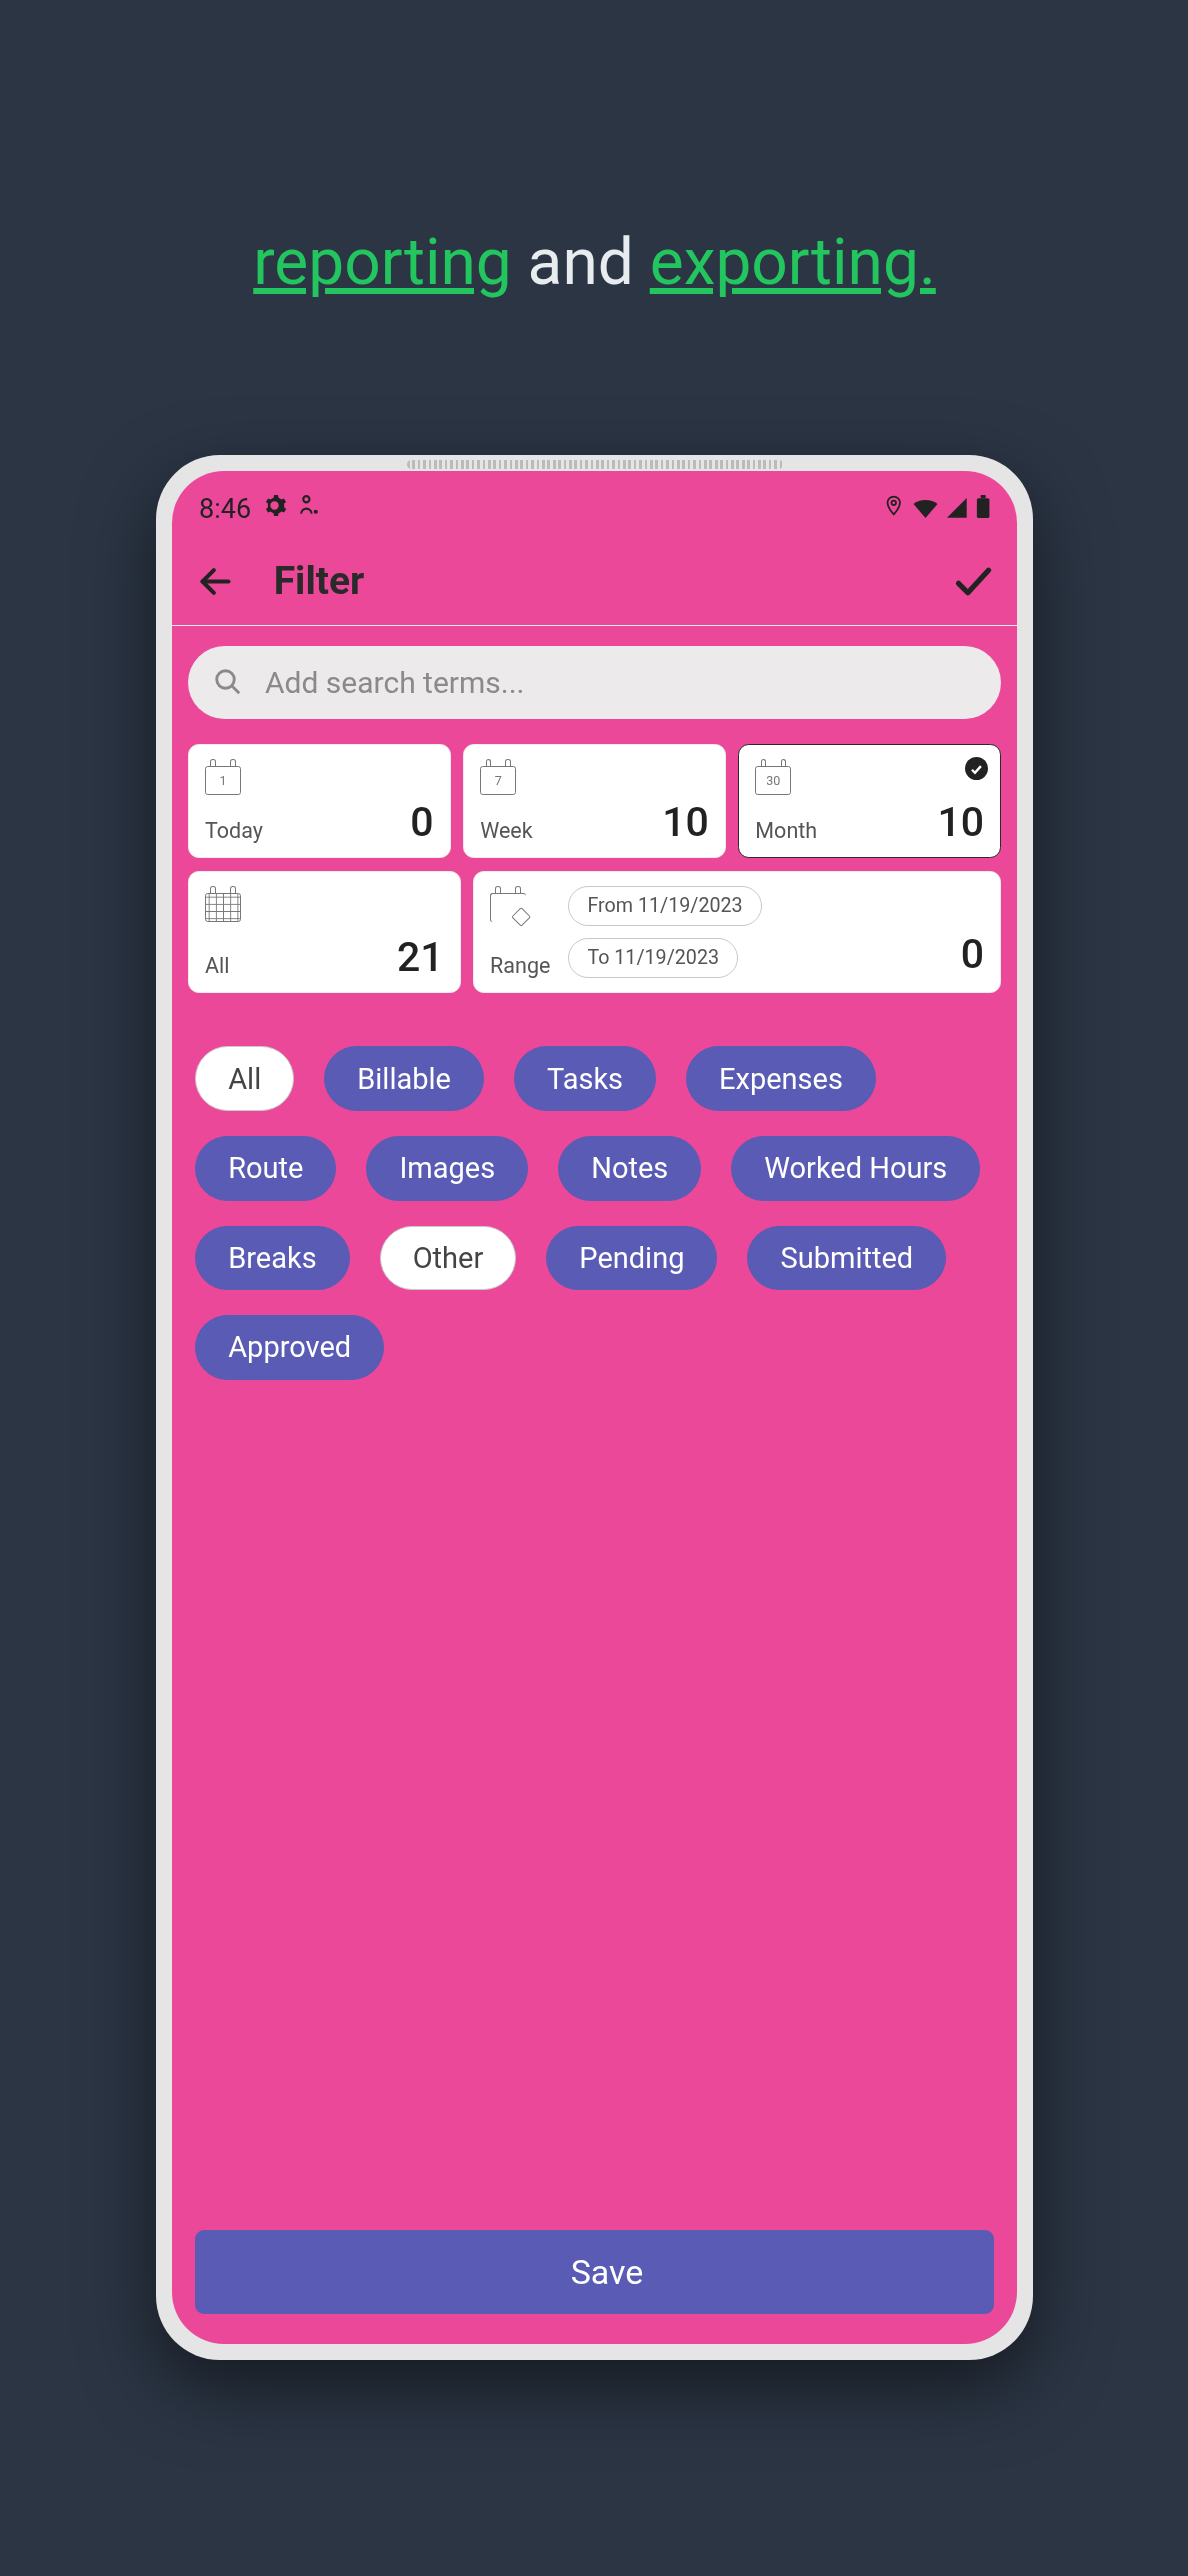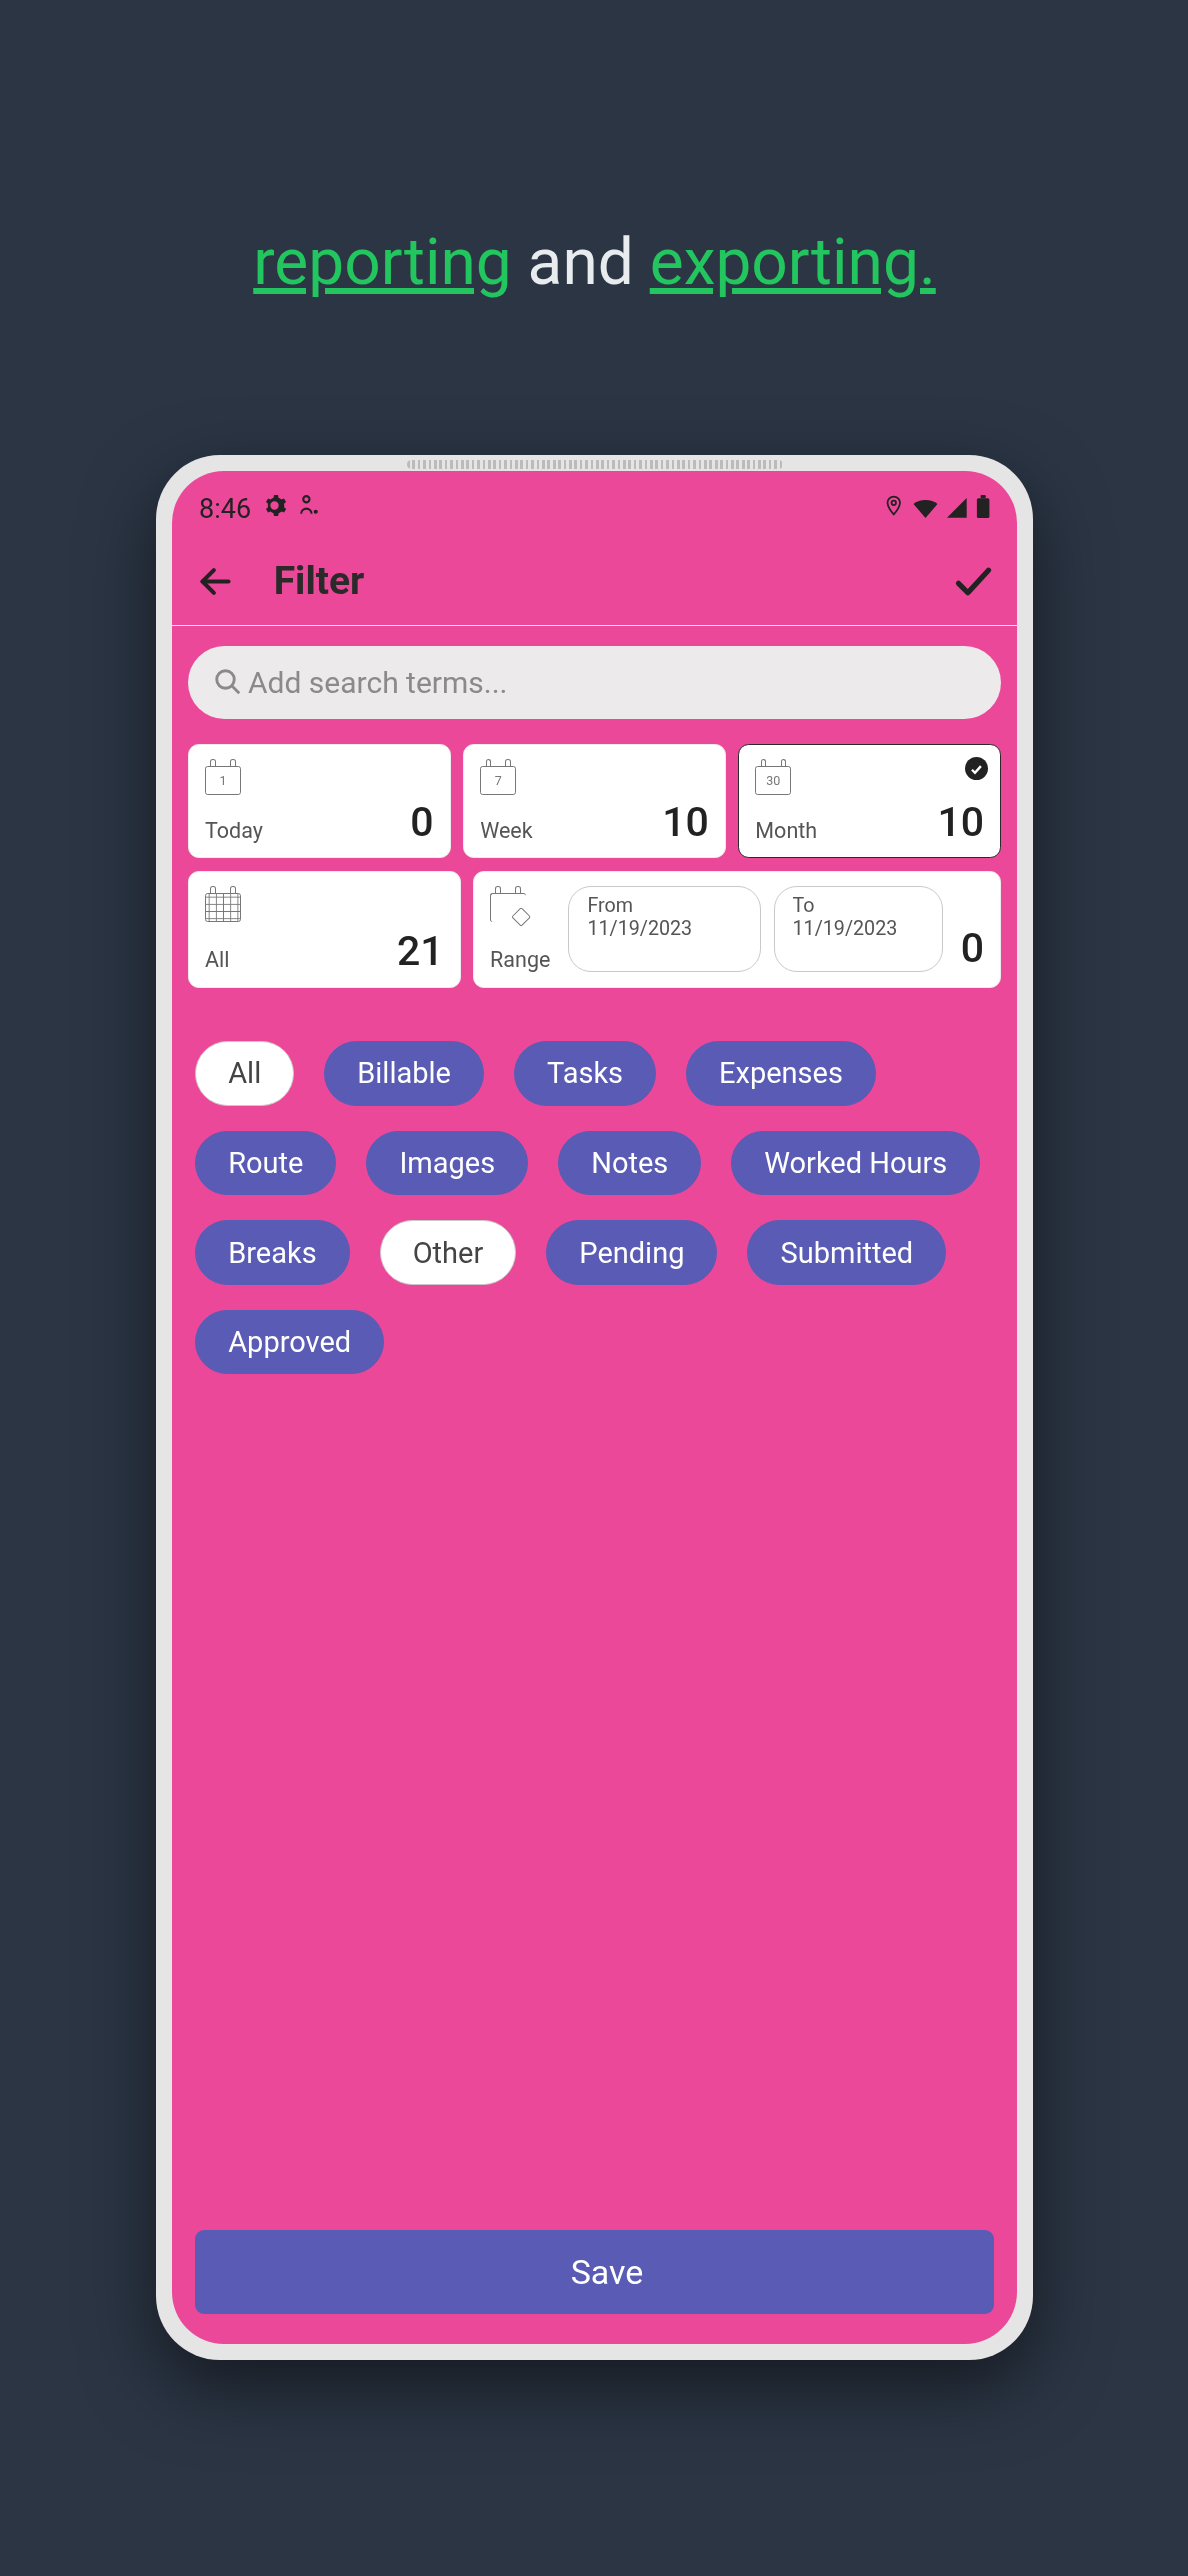--- a/index.html
+++ b/index.html
@@ -93,21 +93,21 @@
     display:flex;
     flex-direction:column;
   }
   .search-bar {
     background: #eceaea;
     border-radius: 45px;
     height: 73px;
     display: flex;
     align-items: center;
     padding: 0 25px;
-    gap: 5px;
+    gap: 22px;
     color: #8a8a8a;
     font-size: 30px;
     margin-bottom: 25px;
   }
   .cards-row {
     display: flex;
     gap: 12.5px;
     margin-bottom: 12.5px;
   }
   .card {
@@ -169,21 +169,21 @@
     gap: 18px;
   }
   .range-left {
     display:flex;
     flex-direction:column;
     justify-content:space-between;
     flex: 0 0 auto;
   }
   .range-middle {
     display:flex;
-    flex-direction:row;
+    flex-direction:column;
     gap: 12.5px;
     justify-content:center;
     flex:1;
   }
   .range-right {
     align-self:flex-end;
     font-size: 41px;
     font-weight:500;
     color:#222;
   }

